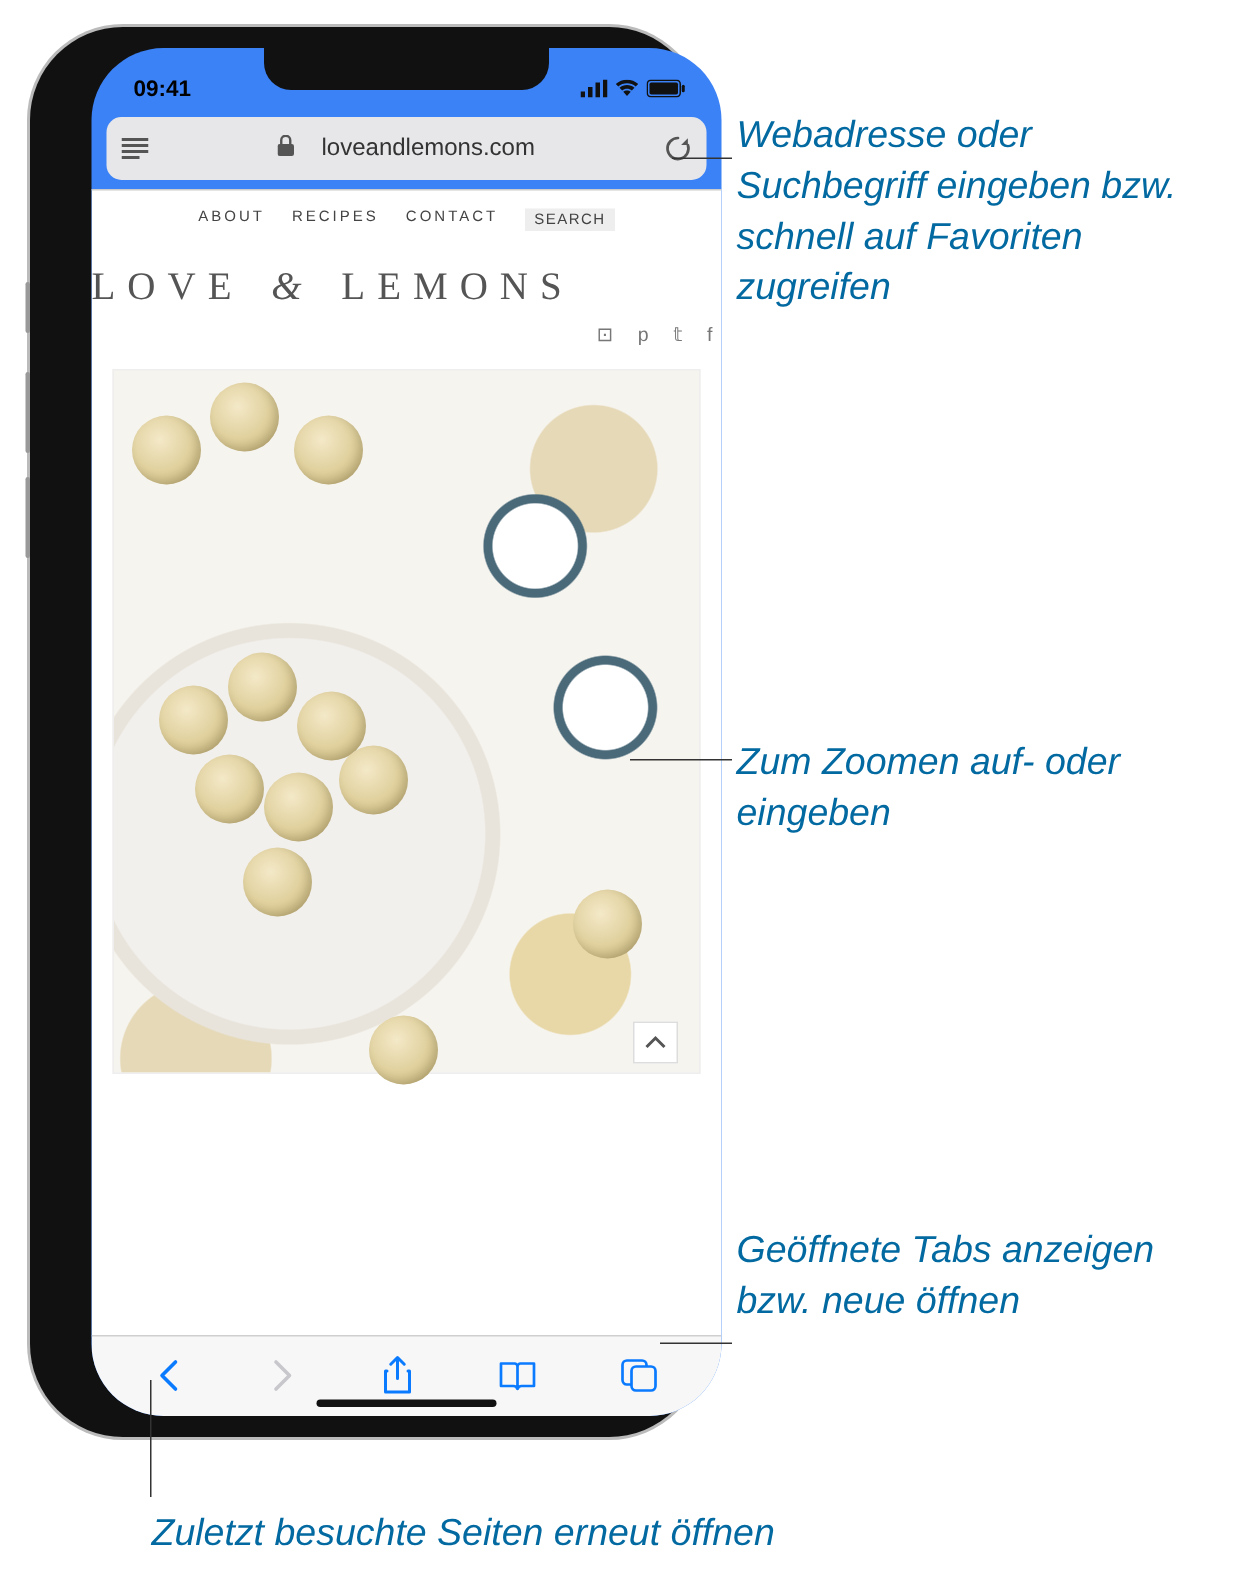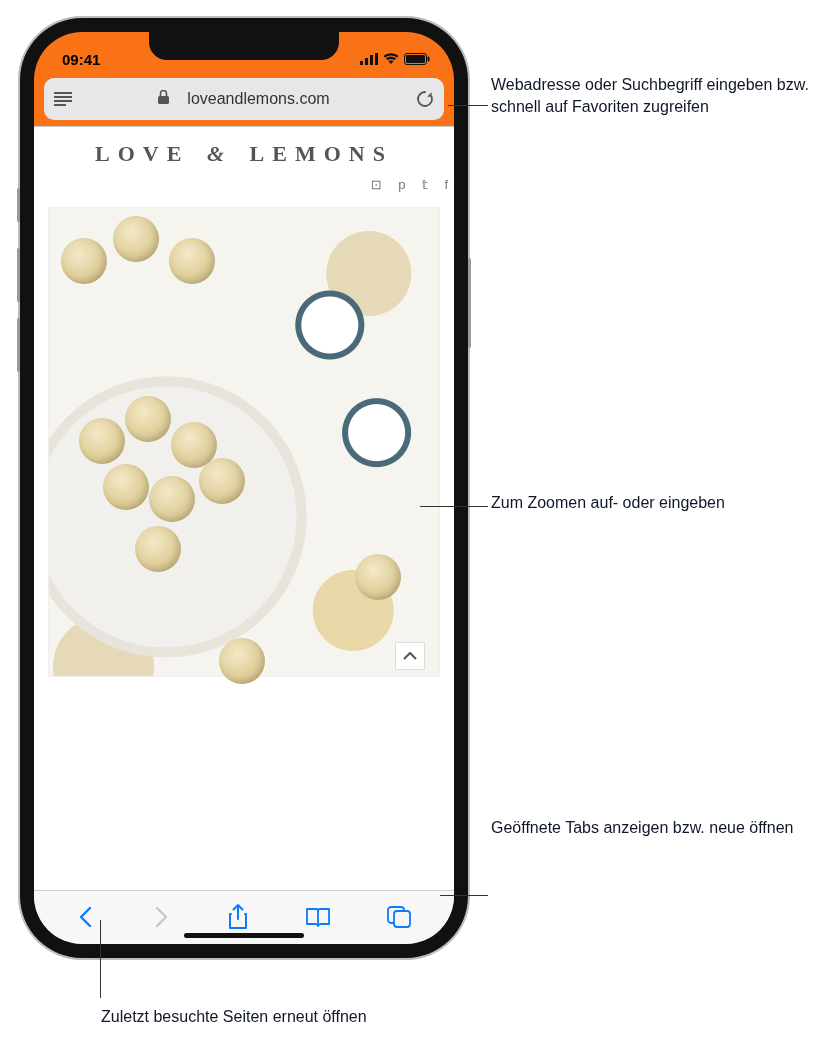--- a/index.html
+++ b/index.html
@@ -14,23 +14,24 @@
     left: 20px; top: 18px;
     width: 448px; height: 940px;
     border-radius: 62px;
     background: #111;
     box-shadow: 0 0 0 2px #bbb;
     padding: 14px;
   }
   .screen {
     width: 100%; height: 100%;
     border-radius: 48px;
-    background: #f97316;
+    background: #3b82f6;
     overflow: hidden;
     position: relative;
+    margin-left: 27px;
   }
   .notch {
     position: absolute;
     top: 0; left: 50%; transform: translateX(-50%);
     width: 190px; height: 28px;
     background: #111;
     border-bottom-left-radius: 18px;
     border-bottom-right-radius: 18px;
     z-index: 50;
   }
@@ -63,24 +64,23 @@
     border-top: 1px solid #ccc;
   }
   .top-nav {
     display:flex; justify-content:center; gap:18px;
     font-size:10px; letter-spacing:2px;
     padding: 12px 0 8px 0;
     color:#444;
   }
   .top-nav .search { background:#eee; padding:2px 6px; letter-spacing:1px; font-size:10px;}
   .site-logo {
-    text-align:center;
     font-family: Georgia, serif;
-    font-size:22px; letter-spacing:8px;
-    color:#555; padding:14px 0 8px 0; font-weight:700;
+    font-size:26px; letter-spacing:8px;
+    color:#555; padding:14px 0 8px 0; font-weight:400;
   }
   .site-logo .amp { font-style: italic; padding:0 4px; }
   .social { text-align:right; padding-bottom:10px; color:#777;}
   .social span { margin:0 6px; font-size:13px;}
   .post-title {
     font-family: Georgia, serif;
     font-size:22px; color:#444;
     border-top:1px solid #ccc;
     padding:8px 14px 2px 14px;
   }
@@ -131,23 +131,24 @@
     position:absolute; bottom:6px; left:50%; transform:translateX(-50%);
     width:120px; height:5px; background:#111; border-radius:3px;
   }
   .side-btn-r1 { position:absolute; right:-3px; top:240px; width:3px; height:90px; background:#999; border-radius:2px;}
   .side-btn-l1 { position:absolute; left:-3px; top:170px; width:3px; height:34px; background:#999; border-radius:2px;}
   .side-btn-l2 { position:absolute; left:-3px; top:230px; width:3px; height:54px; background:#999; border-radius:2px;}
   .side-btn-l3 { position:absolute; left:-3px; top:300px; width:3px; height:54px; background:#999; border-radius:2px;}
 
   .callout {
     position:absolute;
-    font-size:16px;
-    color:#0f172a;
+    font-size:25px;
+    color:#0369a1;
     line-height:1.35;
+    font-style:italic;
   }
   .lead {
     position:absolute;
     border-top:1px solid #333;
   }
 </style>
 </head>
 <body>
 
 <div class="phone">
@@ -192,20 +193,26 @@
           </svg>
         <span>loveandlemons.com</span>
       </div>
       <svg width="18" height="18" viewBox="0 0 18 18">
           <path d="M9 2 a7 7 0 1 0 6.6 4.7" fill="none" stroke="#555" stroke-width="1.8" stroke-linecap="round"></path>
           <path d="M15.6 2.2 L15.6 6.7 L11.1 6.7 Z" fill="#555"></path>
         </svg>
     </div>
 
     <div class="webpage">
+      <div class="top-nav">
+        <span>ABOUT</span>
+        <span>RECIPES</span>
+        <span>CONTACT</span>
+        <span class="search">SEARCH</span>
+      </div>
       <div class="site-logo">
         <span>LOVE</span>
         <span class="amp">&amp;</span>
         <span>LEMONS</span>
       </div>
       <div class="social">
         <span>⊡</span>
         <span>p</span>
         <span>𝕥</span>
         <span>f</span>

